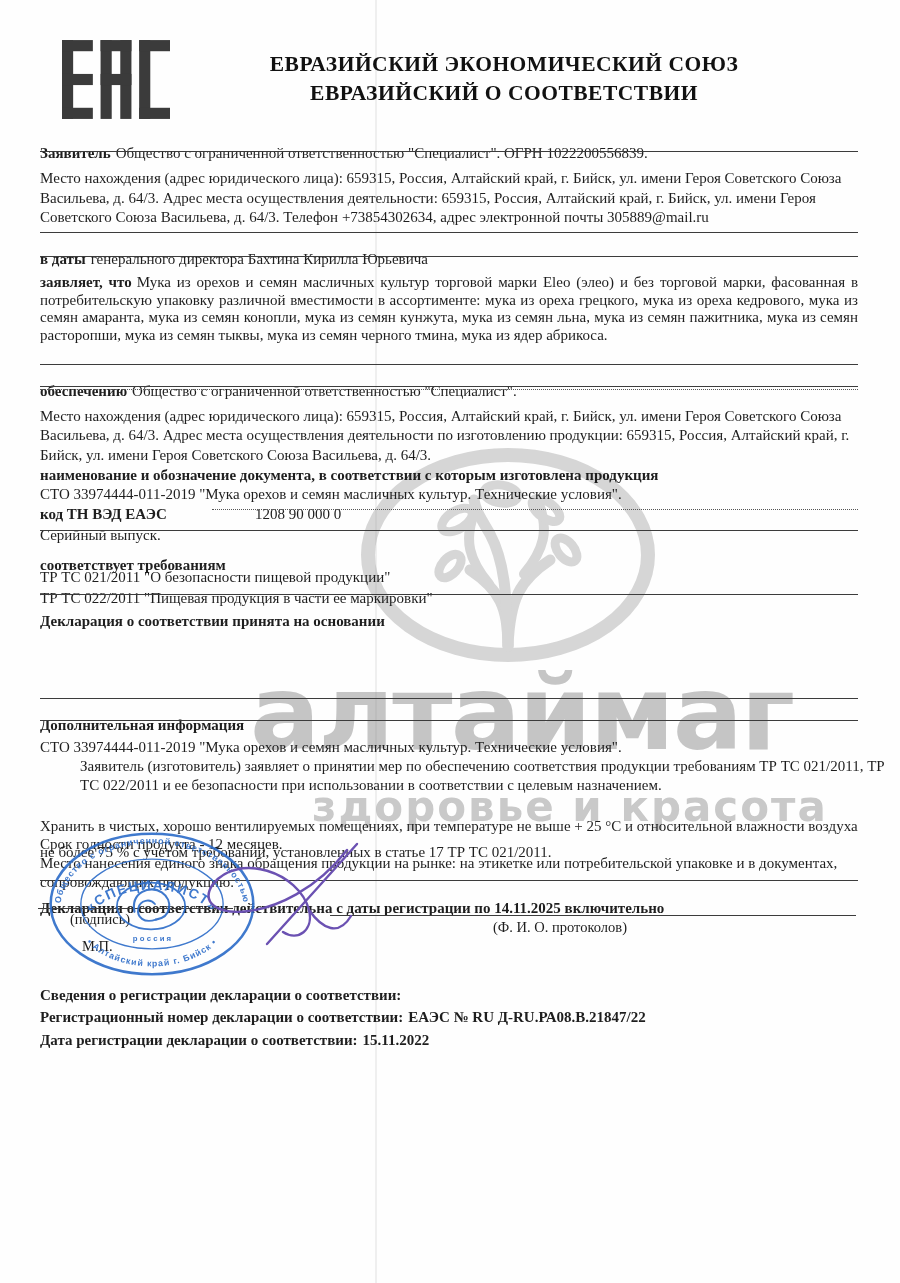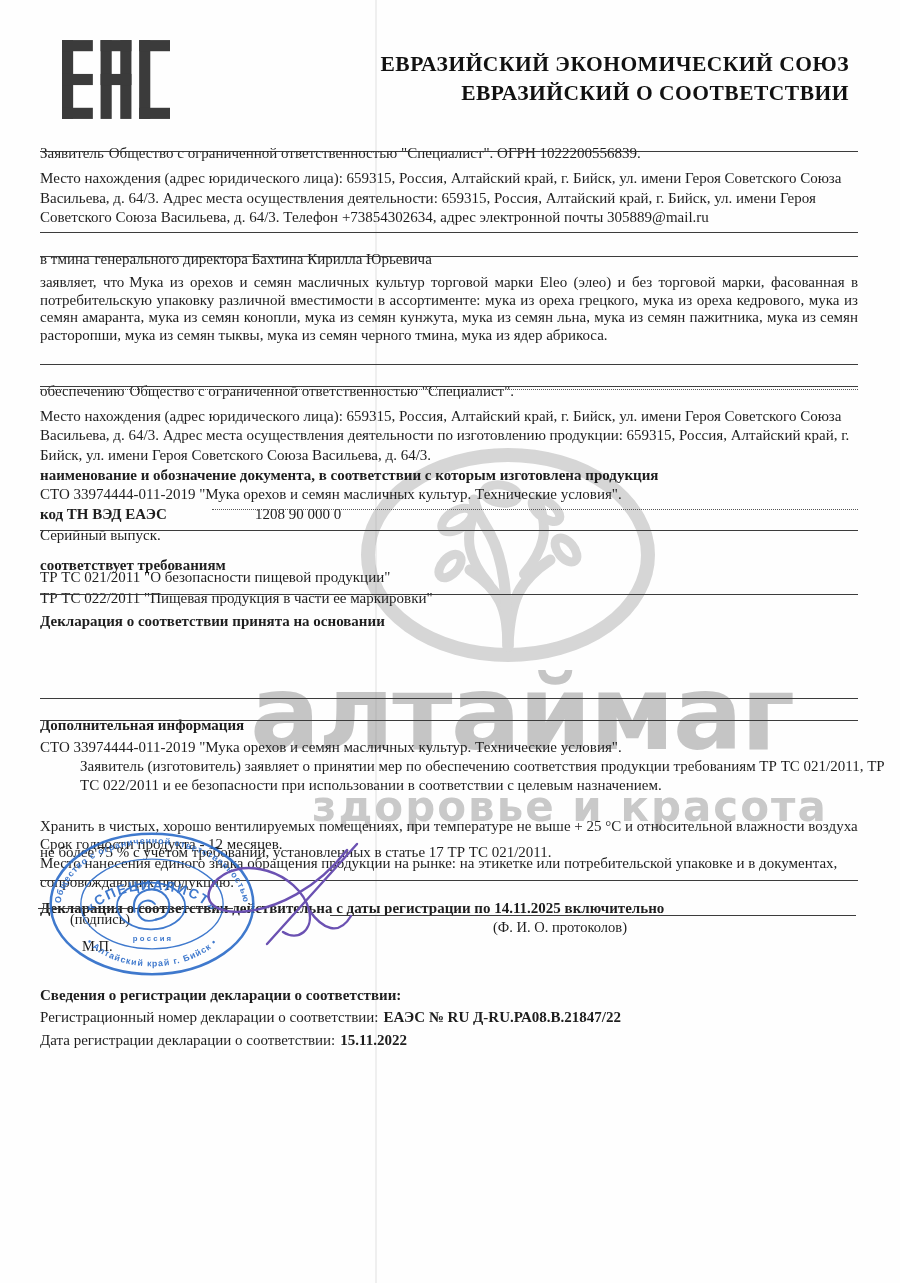--- a/index.html
+++ b/index.html
@@ -15,25 +15,25 @@
     color:rgba(128,128,128,0.45); letter-spacing:-2px; white-space:nowrap; z-index:0;
   }
   .wm-tagline{
     position:absolute; font-family:"DejaVu Sans", sans-serif; font-weight:bold;
     color:rgba(148,148,148,0.5); letter-spacing:2px; white-space:nowrap; z-index:0;
   }
   .wm-logo{position:absolute; z-index:0; opacity:0.42;}
   
   .row{position:absolute; left:40px; width:818px; font-size:15px; line-height:19.5px; z-index:2;}
   .b{font-weight:bold;}
-  .lead{font-weight:normal; margin-right:5px;}
+  .lead{font-weight:bold; margin-right:5px;}
   .just{text-align:justify;}
   .hline{position:absolute; left:40px; width:818px; height:0; border-top:1.4px solid #3c3c3c; z-index:2;}
   .hline.dotted{border-top:1.7px dotted #555;}
-  .titles{position:absolute; left:139px; top:50px; width:710px; text-align:right; z-index:2;}
+  .titles{position:absolute; left:149px; top:50px; width:710px; text-align:center; z-index:2;}
   .title-line{font-size:21.5px; font-weight:bold; letter-spacing:0.5px; line-height:29px; color:#111;}
   .eac{position:absolute; left:62px; top:40px; z-index:2;}
   .sr{position:absolute; width:1px; height:1px; overflow:hidden; clip:rect(0 0 0 0); white-space:nowrap;}
   .sig-caption{position:absolute; font-size:14.5px; z-index:2;}
   .name-block{position:absolute; left:380px; width:360px; text-align:center; font-size:15.5px; z-index:2;}
   .stamp{position:absolute; left:44px; top:828px; z-index:3; opacity:0.9;}
   .signature{position:absolute; left:95px; top:838px; z-index:4;}
   .code-val{position:absolute; left:215px; top:0;}
 </style>
 </head>
@@ -84,21 +84,21 @@
     <div class="title-line">ЕВРАЗИЙСКИЙ ЭКОНОМИЧЕСКИЙ СОЮЗ</div>
     <div class="title-line">ЕВРАЗИЙСКИЙ О СООТВЕТСТВИИ</div>
   </div>
 
   <p class="row" style="top:129px;"><span class="lead">Заявитель</span><span>Общество с ограниченной ответственностью "Специалист". ОГРН 1022200556839.</span></p>
   <div class="hline" style="top:151px;"></div>
 
   <p class="row" style="top:154px;">Место нахождения (адрес юридического лица): 659315, Россия, Алтайский край, г. Бийск, ул. имени Героя Советского Союза Васильева, д. 64/3. Адрес места осуществления деятельности: 659315, Россия, Алтайский край, г. Бийск, ул. имени Героя Советского Союза Васильева, д. 64/3. Телефон +73854302634, адрес электронной почты 305889@mail.ru</p>
   <div class="hline" style="top:232px;"></div>
 
-  <p class="row" style="top:235px;"><span class="lead">в тмина</span><span>генерального директора Бахтина Кирилла Юрьевича</span></p>
+  <p class="row" style="top:235px;"><span class="lead">в даты</span><span>генерального директора Бахтина Кирилла Юрьевича</span></p>
   <div class="hline" style="top:256px;"></div>
 
   <p class="row just" style="top:259px; line-height:17.6px;"><span class="lead">заявляет, что</span><span>Мука из орехов и семян масличных культур торговой марки Eleo (элео) и без торговой марки, фасованная в потребительскую упаковку различной вместимости в ассортименте: мука из ореха грецкого, мука из ореха кедрового, мука из семян амаранта, мука из семян конопли, мука из семян кунжута, мука из семян льна, мука из семян пажитника, мука из семян расторопши, мука из семян тыквы, мука из семян черного тмина, мука из ядер абрикоса.</span></p>
   <div class="hline" style="top:364px;"></div>
 
   <p class="row" style="top:367px;"><span class="lead">обеспечению</span><span>Общество с ограниченной ответственностью "Специалист".</span></p>
   <div class="hline" style="top:386px;"></div>
   <div class="hline dotted" style="top:389px;"></div>
 
   <p class="row" style="top:392px; line-height:19.3px;">Место нахождения (адрес юридического лица): 659315, Россия, Алтайский край, г. Бийск, ул. имени Героя Советского Союза Васильева, д. 64/3. Адрес места осуществления деятельности по изготовлению продукции: 659315, Россия, Алтайский край, г. Бийск, ул. имени Героя Советского Союза Васильева, д. 64/3.</p>

